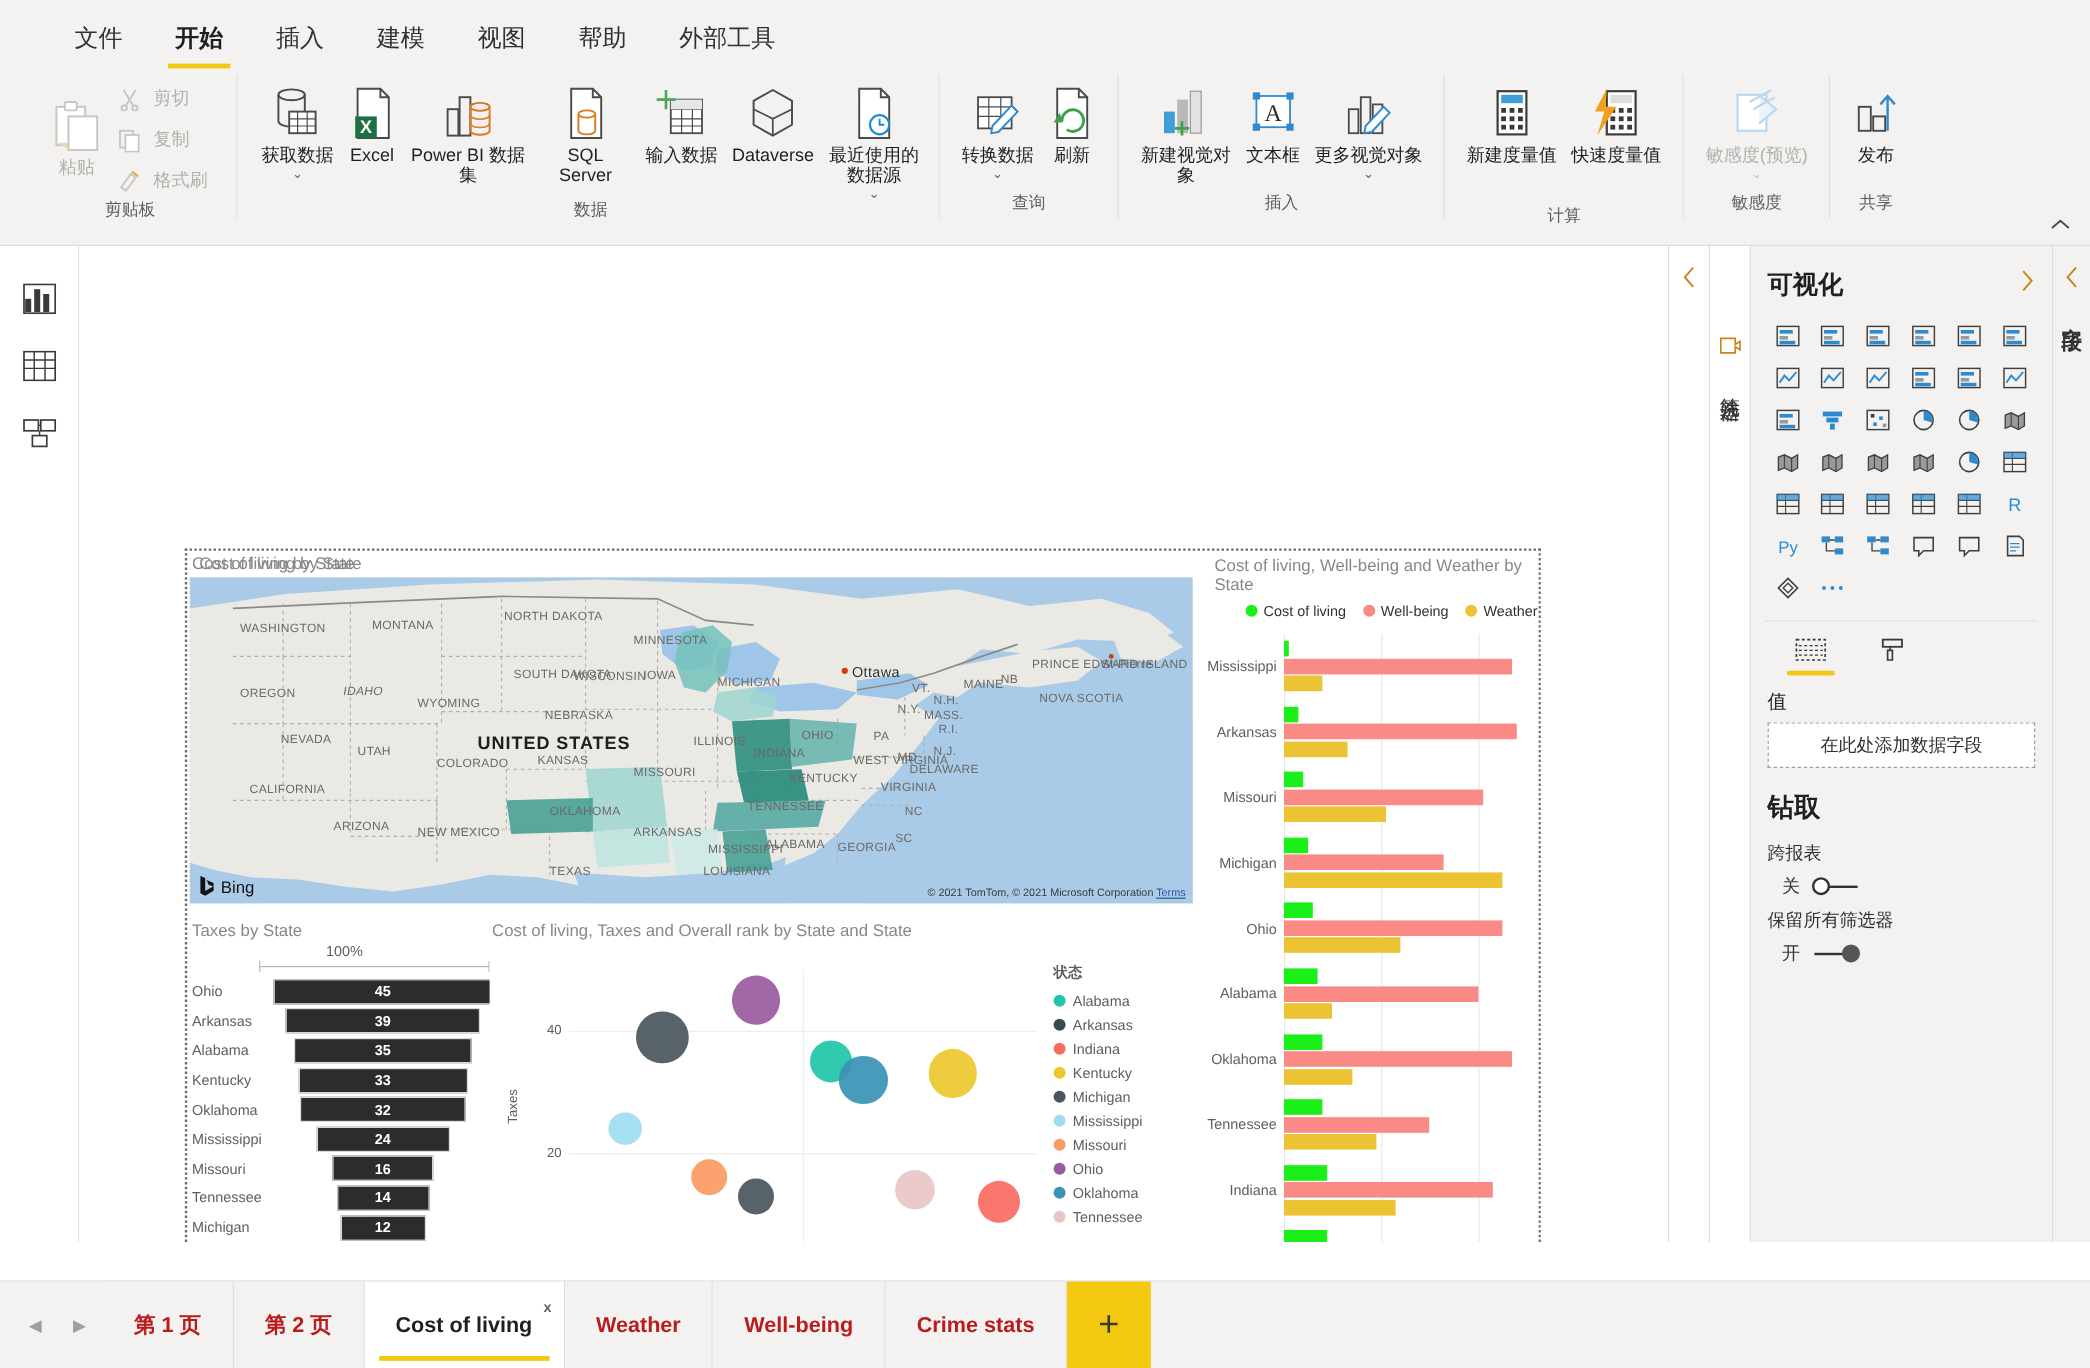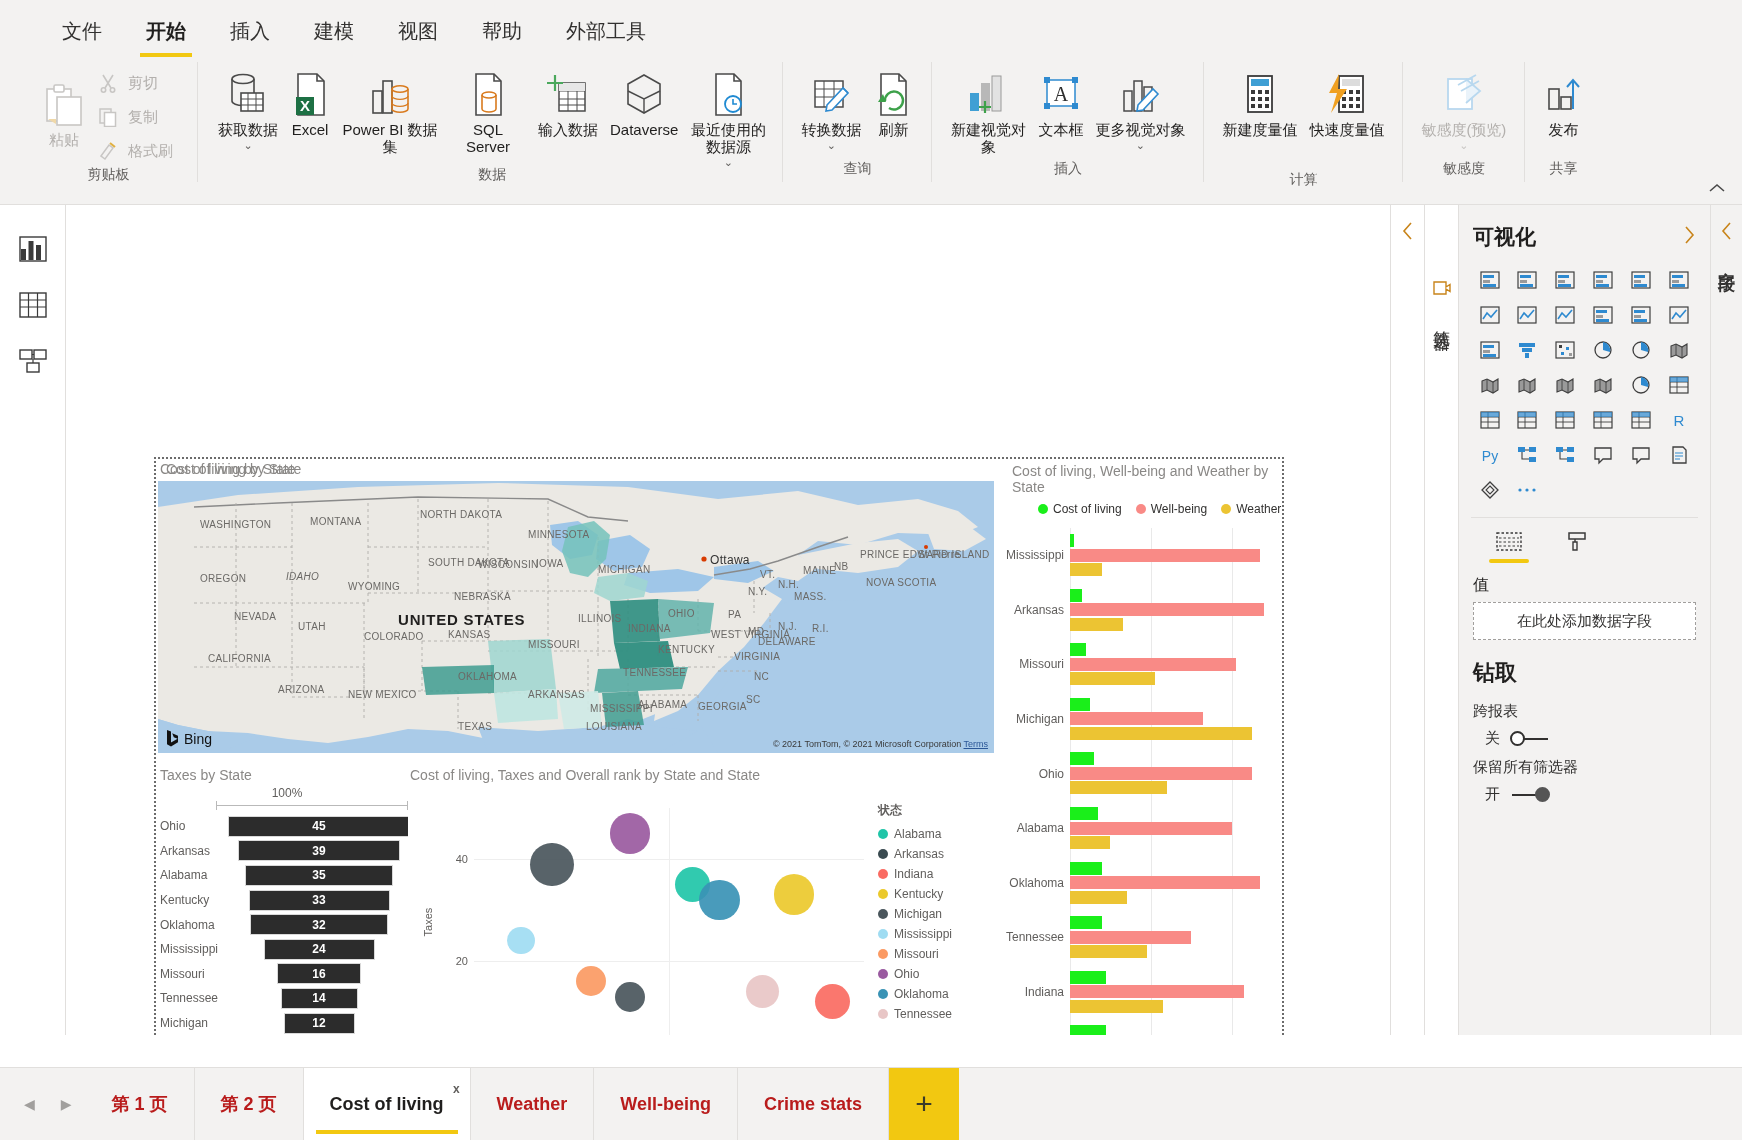--- a/index.html
+++ b/index.html
@@ -604,22 +604,22 @@
               <div class="map-label" style="left: 576px; top: 170px;">VIRGINIA</div>
               <div class="map-label" style="left: 596px; top: 190px;">NC</div>
               <div class="map-label" style="left: 588px; top: 213px;">SC</div>
               <div class="map-label" style="left: 540px; top: 220px;">GEORGIA</div>
               <div class="map-label" style="left: 480px; top: 218px;">ALABAMA</div>
               <div class="map-label" style="left: 432px; top: 222px;">MISSISSIPPI</div>
               <div class="map-label" style="left: 428px; top: 240px;">LOUISIANA</div>
               <div class="map-label" style="left: 300px; top: 240px;">TEXAS</div>
               <div class="map-label" style="left: 570px; top: 128px;">PA</div>
               <div class="map-label" style="left: 590px; top: 105px;">N.Y.</div>
-              <div class="map-label" style="left: 636px; top: 110px;">MASS.</div>
-              <div class="map-label" style="left: 654px; top: 122px; margin-top: 20px;">R.I.</div>
+              <div class="map-label" style="left: 612px; top: 110px;">MASS.</div>
+              <div class="map-label" style="left: 624px; top: 122px;">R.I.</div>
               <div class="map-label" style="left: 620px; top: 98px;">N.H.</div>
               <div class="map-label" style="left: 602px; top: 88px;">VT.</div>
               <div class="map-label" style="left: 645px; top: 84px;">MAINE</div>
               <div class="map-label" style="left: 590px; top: 145px;">MD</div>
               <div class="map-label" style="left: 600px; top: 155px;">DELAWARE</div>
               <div class="map-label" style="left: 620px; top: 140px;">N.J.</div>
               <div class="map-label" style="left: 676px; top: 80px;">NB</div>
               <div class="map-label" style="left: 702px; top: 68px;">PRINCE EDWARD ISLAND</div>
               <div class="map-label" style="left: 708px; top: 96px;">NOVA SCOTIA</div>
               <div class="map-label" style="left: 760px; top: 68px;">St-Pierre</div>

